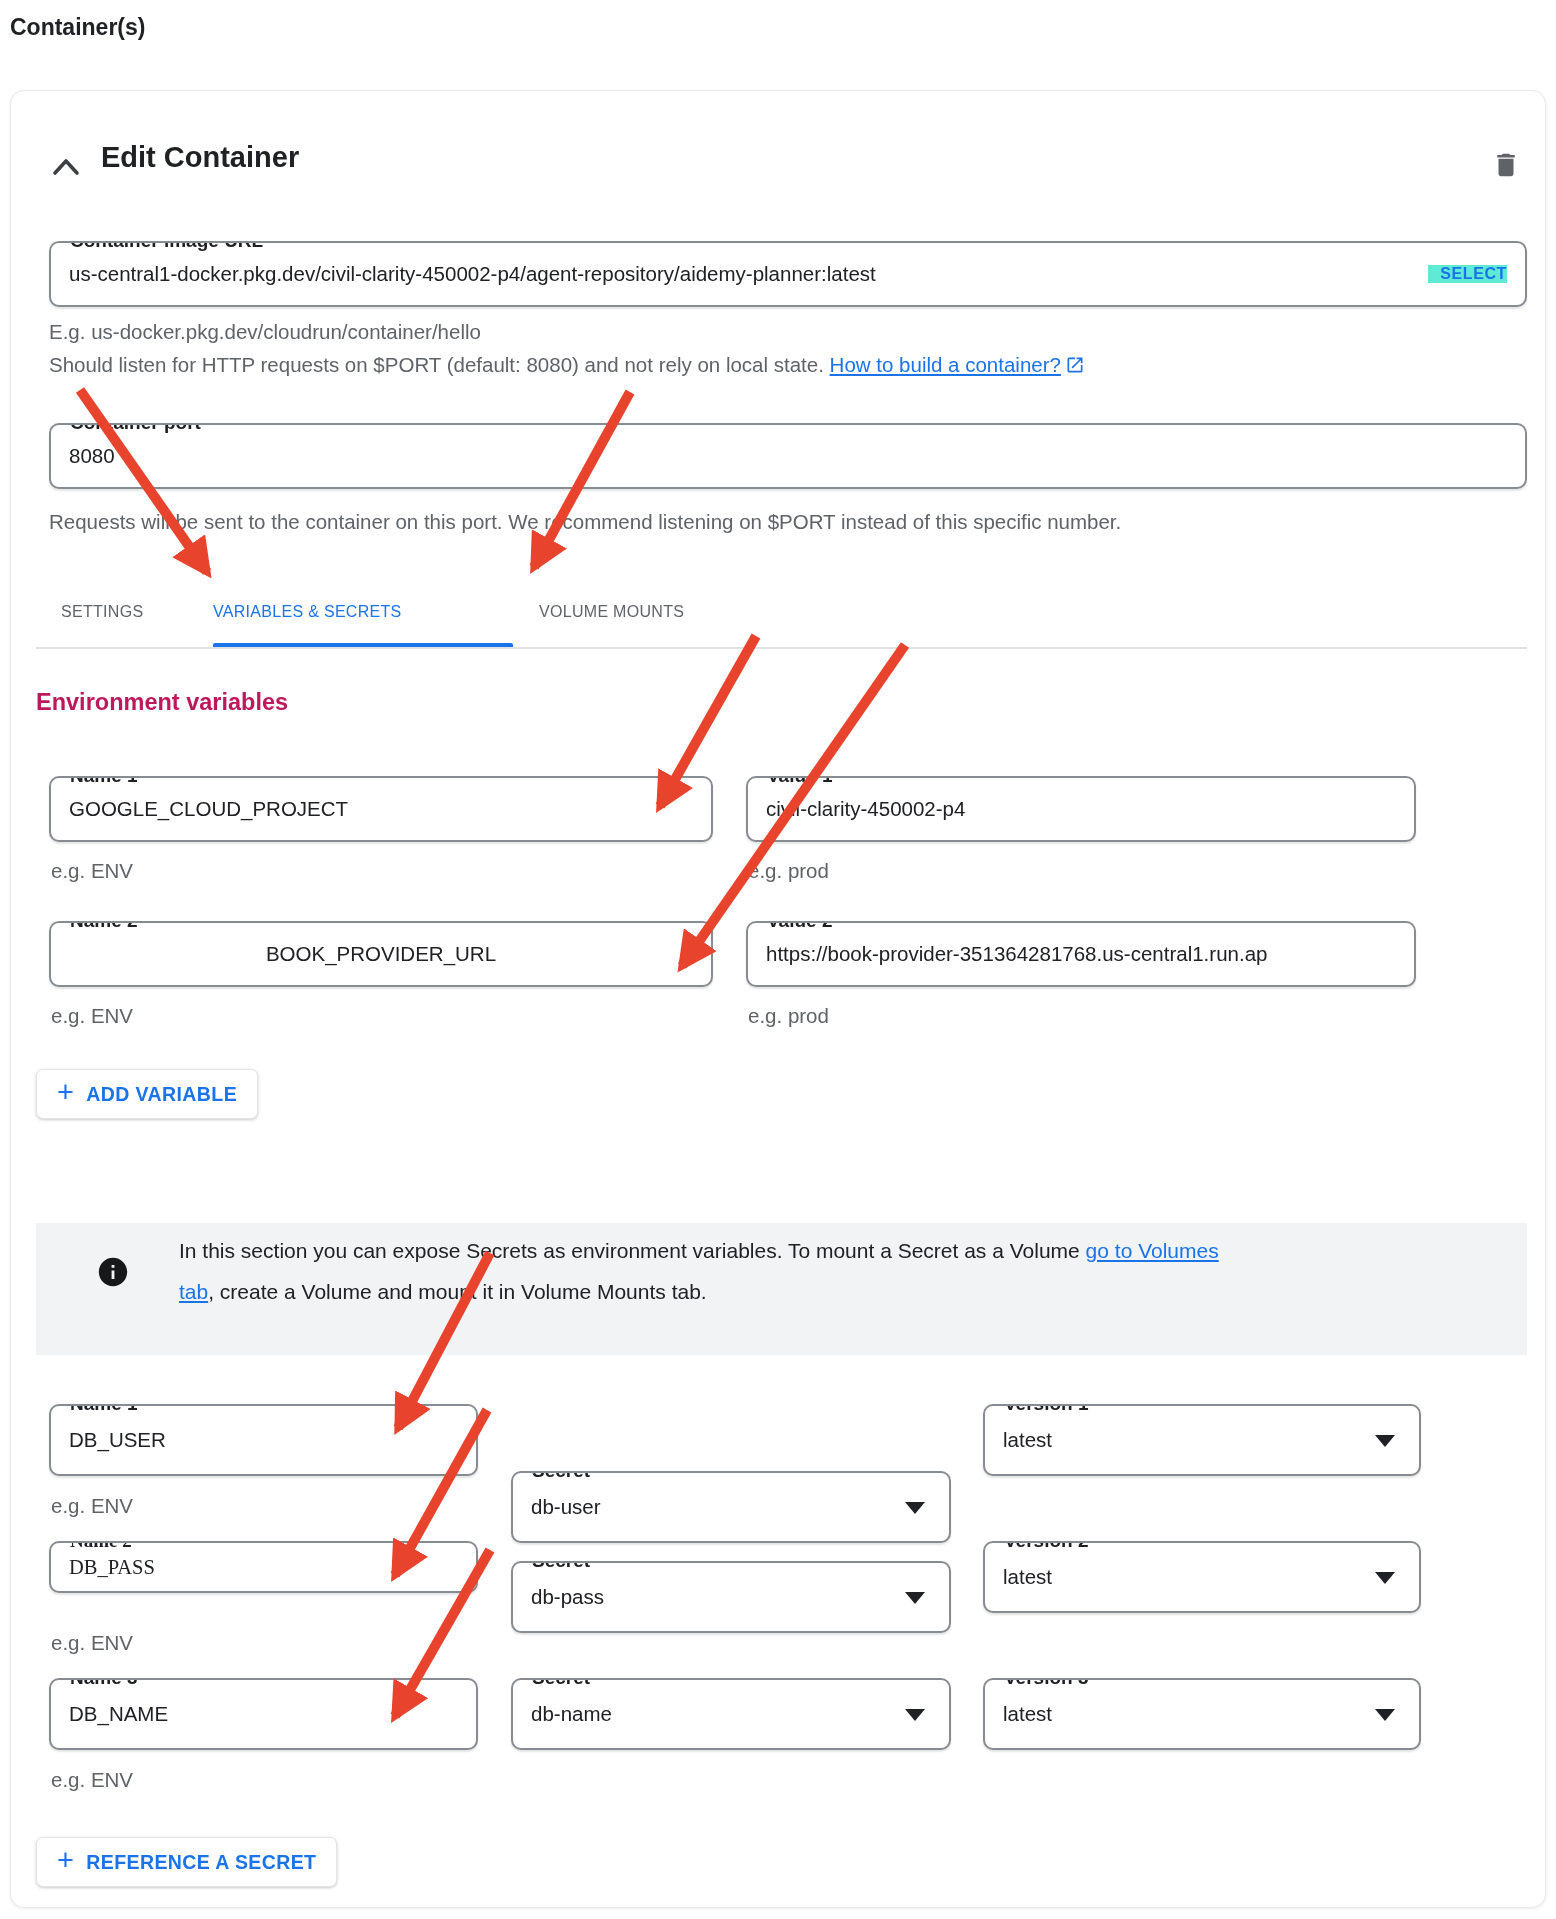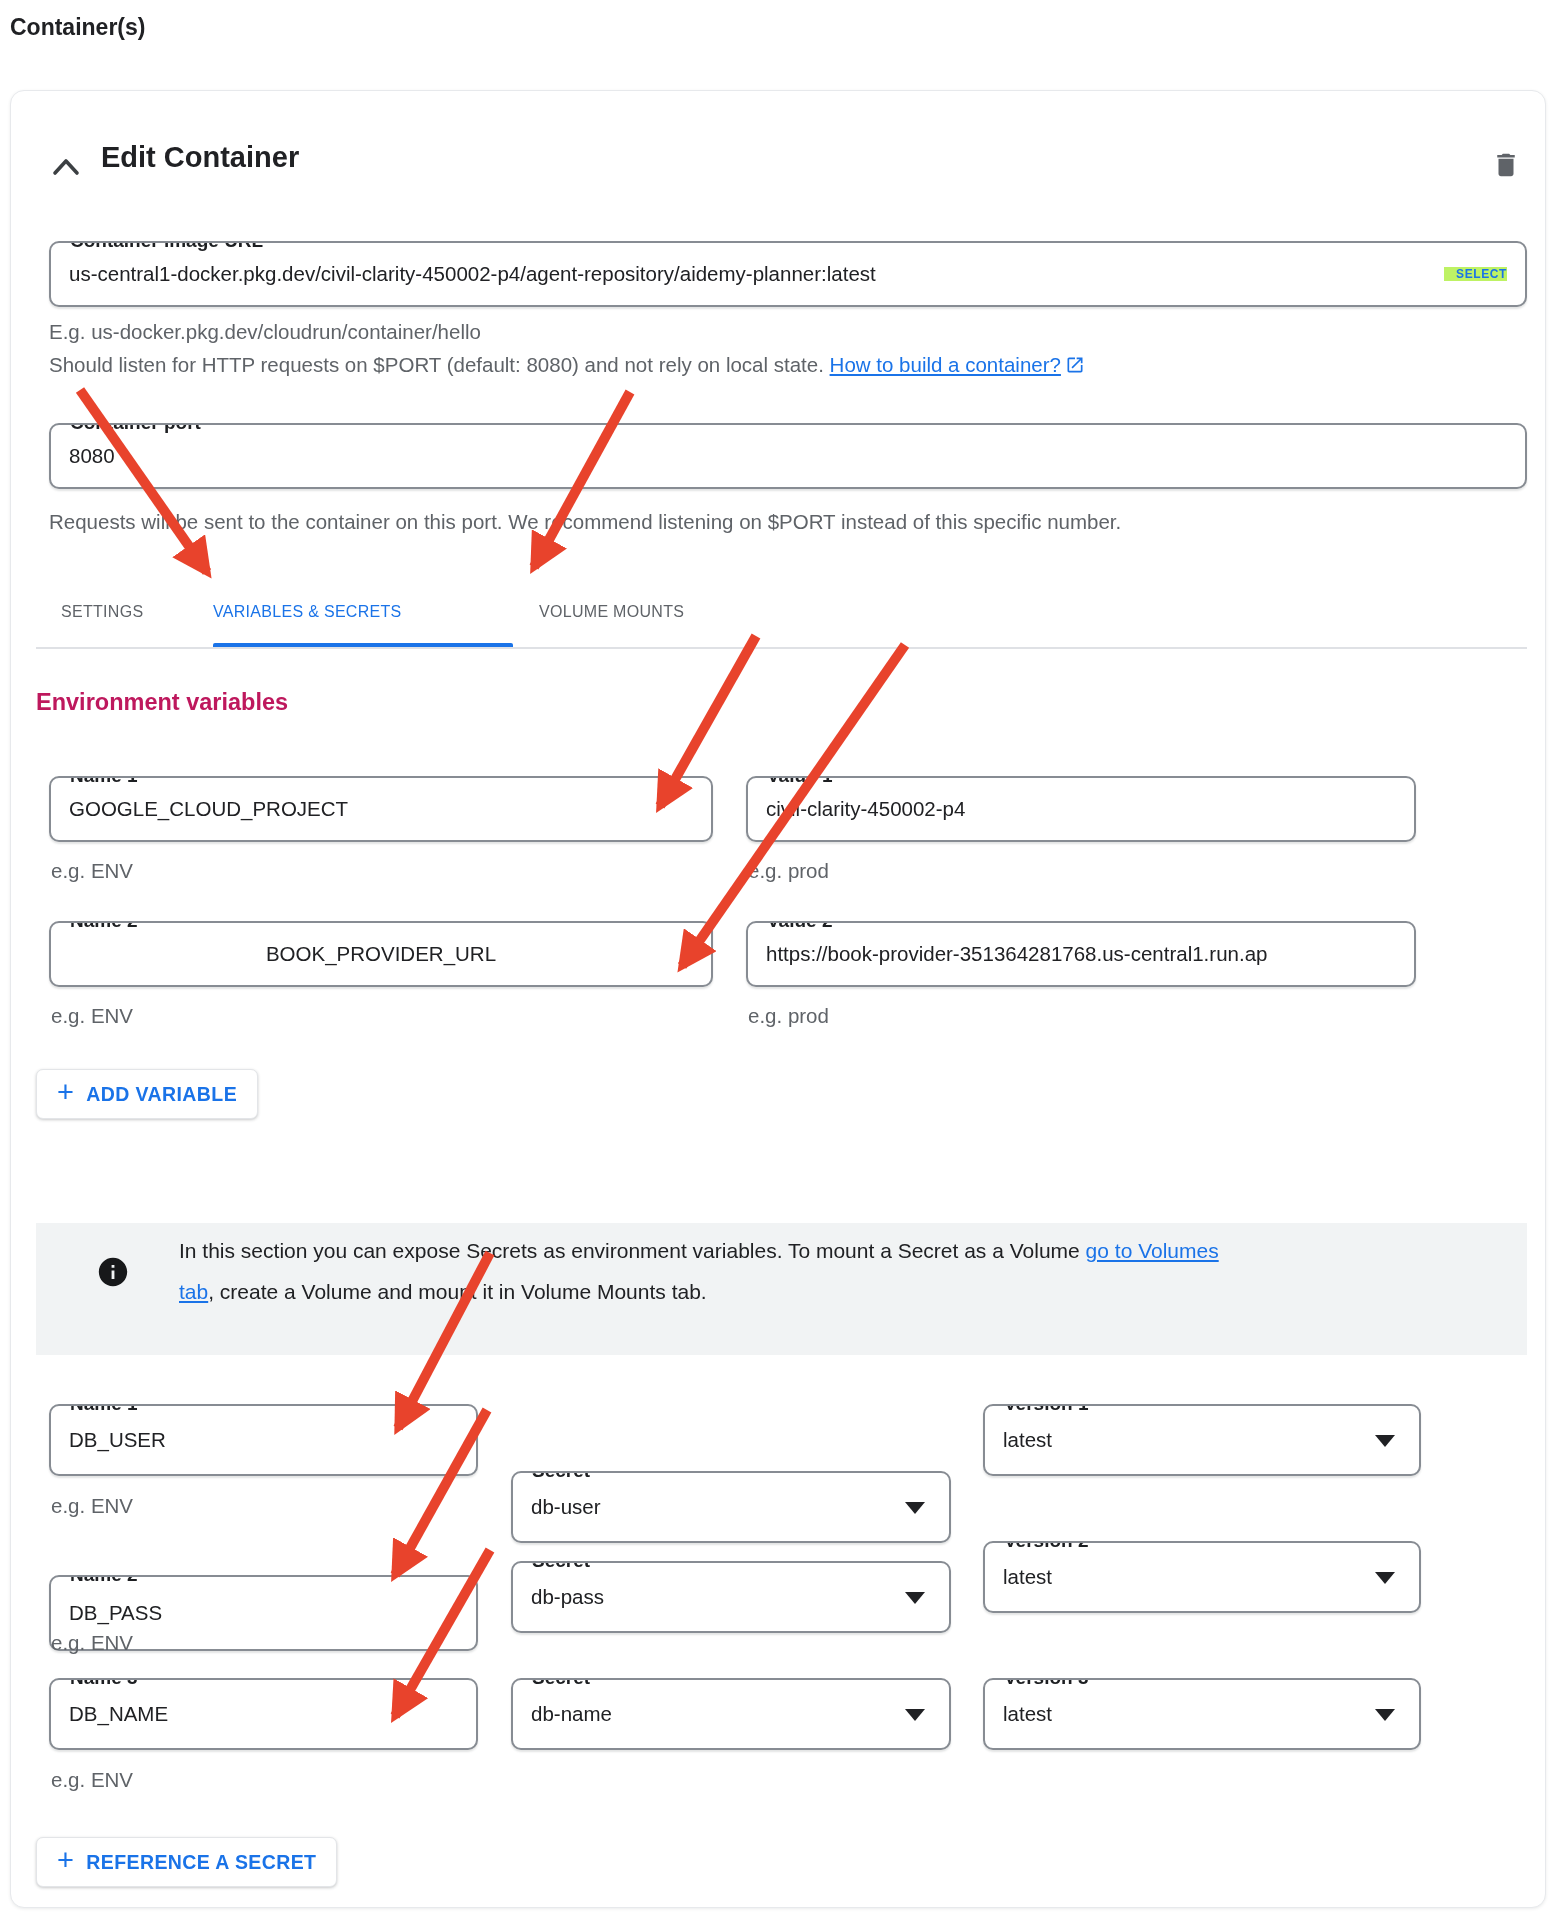--- a/index.html
+++ b/index.html
@@ -15,21 +15,21 @@
   .chevron{left:36px;top:58px;width:38px;height:38px;cursor:pointer;}
   .card-title{left:90px;top:50px;font-size:29px;font-weight:600;}
   .trash-btn{left:1474px;top:52px;width:42px;height:44px;display:flex;align-items:center;justify-content:center;cursor:pointer;}
   
   .tf{position:absolute;background:#fff;border:2px solid #878c93;border-radius:10px;
       box-shadow:0 2px 2px rgba(60,64,67,.14);display:flex;align-items:center;
       padding:0 18px;box-sizing:border-box;white-space:nowrap;overflow:hidden;}
   .tf-label{position:absolute;top:-13px;left:12px;background:#fff;padding:0 7px;
             font-size:19px;font-weight:700;color:#1d1f22;line-height:22px;}
   .tf-value{font-size:20.5px;color:#202124;}
-  .tf-action{margin-left:auto;font-size:12px;font-weight:600;color:#1a73e8;letter-spacing:.6px;cursor:pointer;padding-left:12px;background:#bef264;}
+  .tf-action{margin-left:auto;font-size:16px;font-weight:600;color:#1a73e8;letter-spacing:.6px;cursor:pointer;padding-left:12px;background:#5eead4;}
   .caret{position:absolute;right:24px;top:50%;margin-top:-5px;width:0;height:0;
          border-left:10px solid transparent;border-right:10px solid transparent;
          border-top:12px solid #202124;}
   .helper{position:absolute;font-size:20.5px;color:#5f6368;line-height:33px;white-space:nowrap;}
   .link{color:#1a73e8;text-decoration:underline;cursor:pointer;}
   .ext-icon{display:inline-block;vertical-align:-3px;margin-left:4px;}
   
   .tab{position:absolute;height:66px;line-height:66px;text-align:left;font-size:16px;
        font-weight:400;letter-spacing:.3px;color:#5f6368;cursor:pointer;}
   .tab.active{color:#1a73e8;}
@@ -145,21 +145,21 @@
     <span class="tf-value">db-user</span>
     <span class="caret"></span>
   </div>
   <div class="tf" style="left:972px;top:1313px;width:438px;height:72px;">
     <span class="tf-label">Version 1 *</span>
     <span class="tf-value">latest</span>
     <span class="caret"></span>
   </div>
   <div class="helper" style="left:40px;top:1398px;">e.g. ENV</div>
 
-  <div class="tf" style="left:38px;top:1484px;width:429px;height:76px;">
+  <div class="tf" style="left:38px;top:1450px;width:429px;height:52px;font-family:Liberation Serif, serif;">
     <span class="tf-label">Name 2</span>
     <span class="tf-value">DB_PASS</span>
   </div>
   <div class="tf" style="left:500px;top:1450px;width:440px;height:72px;margin-top:20px;">
     <span class="tf-label">Secret *</span>
     <span class="tf-value">db-pass</span>
     <span class="caret"></span>
   </div>
   <div class="tf" style="left:972px;top:1450px;width:438px;height:72px;">
     <span class="tf-label">Version 2 *</span>

